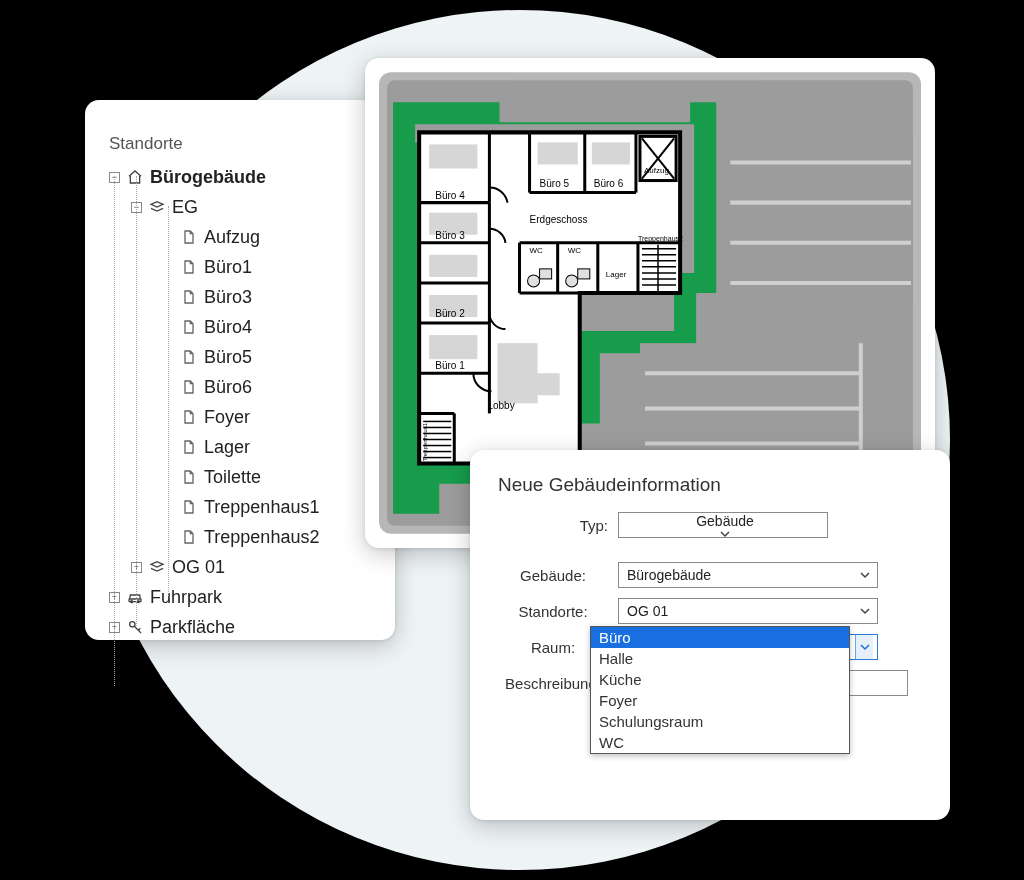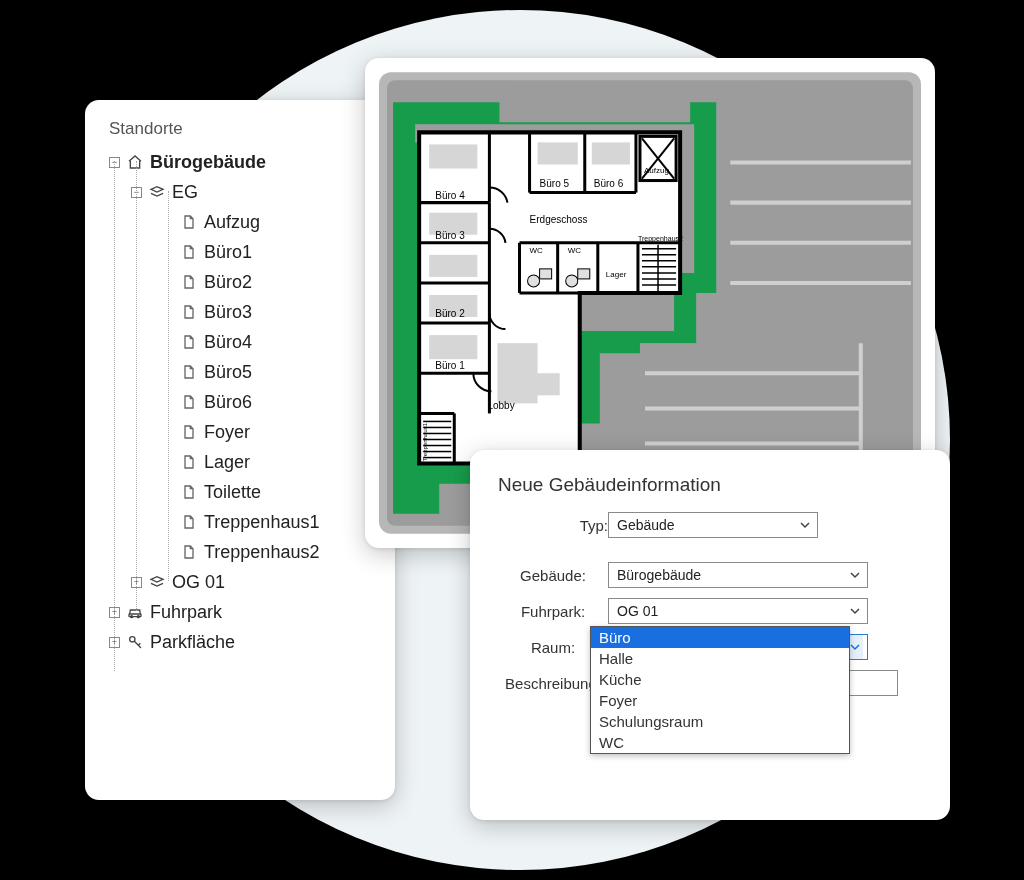--- a/index.html
+++ b/index.html
@@ -28,22 +28,22 @@
   .panel {
     position: absolute;
     background: #ffffff;
     border-radius: 14px;
     box-shadow: 0 6px 24px rgba(0,0,0,0.22), 0 1px 4px rgba(0,0,0,0.10);
   }
 
   
   .tree-panel {
     left: 85px; top: 100px;
-    width: 310px; height: 700px;
-    padding: 15px 12px 12px 24px;
+    width: 310px; height: 540px;
+    padding: 30px 12px 12px 24px;
     font-size: 18px;
     color: #333;
   }
   .tree-title { color:#555; font-size:17px; margin: 4px 0 8px 0; }
 
   .tree-row {
     display:flex; align-items:center; gap:6px;
     height: 30px;
     white-space: nowrap;
   }
@@ -82,34 +82,34 @@
   .plan-svg { width:100%; height:100%; display:block; }
 
   
   .form-panel {
     left: 470px; top: 450px;
     width: 480px; height: 370px;
     padding: 24px 12px 20px 28px;
     font-size:15px; color:#333;
   }
   .form-title { font-size:19px; color:#333; margin-bottom:16px; }
-  .frow { display:flex; align-items:center; margin-bottom:10px; }
+  .frow { display:flex; align-items:center; margin-bottom:10px; gap:10px; }
   .flab { width:110px; text-align:center; color:#333; font-size:15px; }
   .frow.right .flab { text-align:right; }
   .fctl {
     flex:0 0 auto;
     height:26px;
     border:1px solid #8a8a8a;
     background:#fff;
     display:flex; align-items:center; justify-content:space-between;
     padding:0 4px 0 8px;
     font-size:14px; color:#222;
     position:relative;
   }
-  .fctl.w200 { width:210px; }
+  .fctl.w200 { width:210px;flex-direction:column; }
   .fctl.w240 { width:260px; }
   .fctl.w260 { width:290px; }
   .fctl input { border:none; outline:none; width:100%; font-size:14px; }
   .dd-caret {
     width:16px; height:16px;
     display:flex; align-items:center; justify-content:center;
     color:#444;
   }
   .dd-caret svg { width:10px; height:10px; }
   .dd-caret.boxed {
@@ -183,30 +183,20 @@
         </div>
         <div class="tree-row ind2">
           <span class="expander placeholder"></span>
           <span class="ico ico-page">
             <svg viewBox="0 0 24 24" fill="none" stroke="#666" stroke-width="2">
               <path d="M6 3 H14 L18 7 V21 H6 Z"></path>
               <path d="M14 3 V7 H18"></path>
             </svg>
           </span>
           <span class="lbl">Büro1</span>
-        </div>
-        <div class="tree-row ind2">
-          <span class="expander placeholder"></span>
-          <span class="ico ico-page">
-            <svg viewBox="0 0 24 24" fill="none" stroke="#666" stroke-width="2">
-              <path d="M6 3 H14 L18 7 V21 H6 Z"></path>
-              <path d="M14 3 V7 H18"></path>
-            </svg>
-          </span>
-          <span class="lbl">Büro2</span>
         </div>
         <div class="tree-row ind2">
           <span class="expander placeholder"></span>
           <span class="ico ico-page">
             <svg viewBox="0 0 24 24" fill="none" stroke="#666" stroke-width="2">
               <path d="M6 3 H14 L18 7 V21 H6 Z"></path>
               <path d="M14 3 V7 H18"></path>
             </svg>
           </span>
           <span class="lbl">Büro3</span>
@@ -489,21 +479,21 @@
         <span>Bürogebäude</span>
         <span class="dd-caret">
           <svg viewBox="0 0 10 10">
               <path d="M1 3 L5 7 L9 3" fill="none" stroke="currentColor" stroke-width="1.5"></path>
             </svg>
         </span>
       </div>
     </div>
 
     <div class="frow">
-      <div class="flab">Fuhrpark:</div>
+      <div class="flab">Standorte:</div>
       <div class="fctl w240">
         <span>OG 01</span>
         <span class="dd-caret">
           <svg viewBox="0 0 10 10">
               <path d="M1 3 L5 7 L9 3" fill="none" stroke="currentColor" stroke-width="1.5"></path>
             </svg>
         </span>
       </div>
     </div>
 

